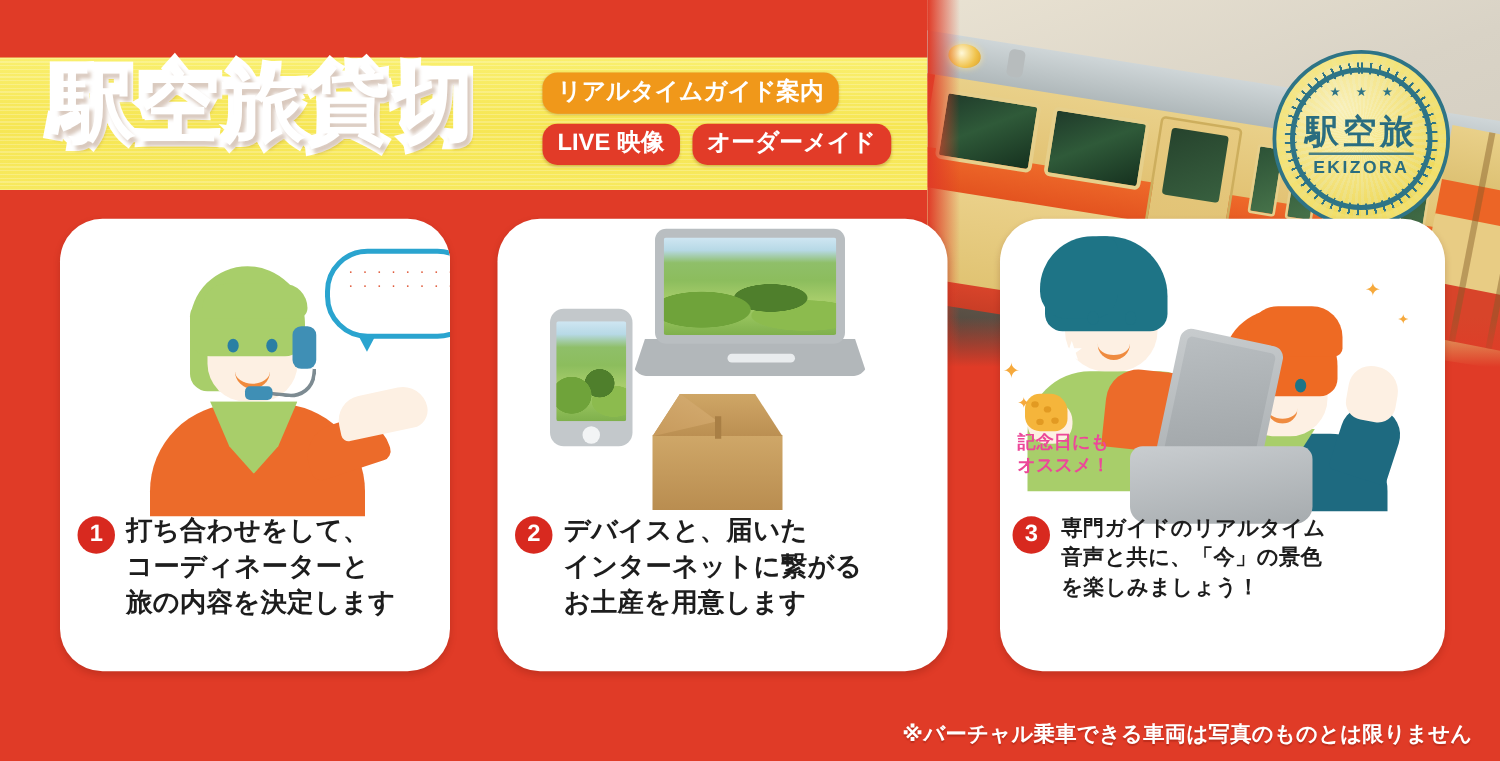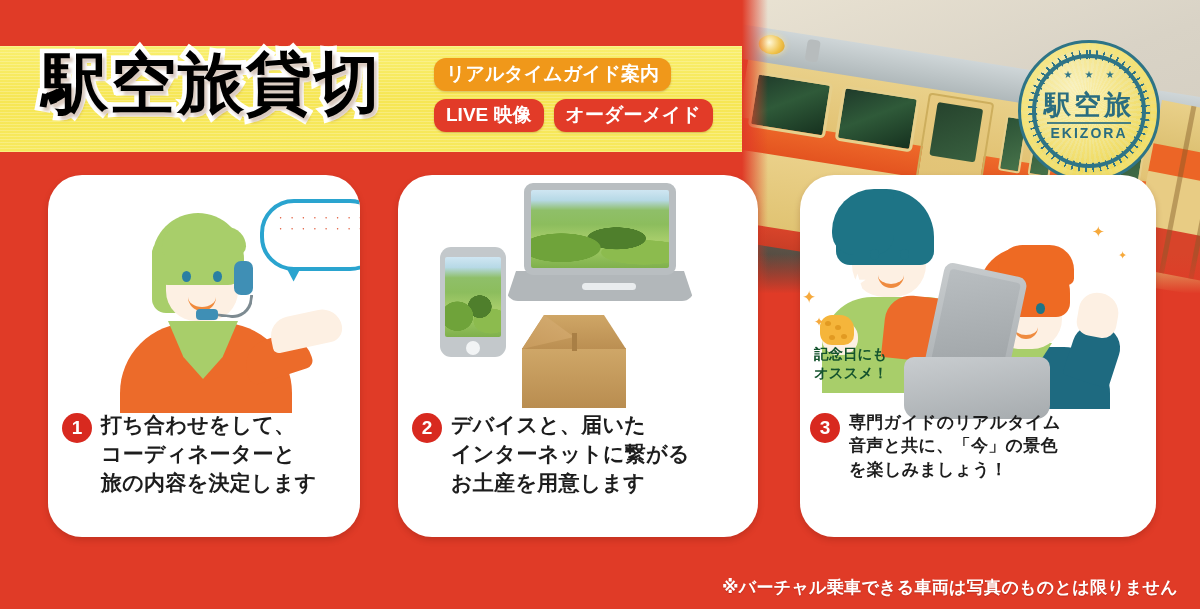--- a/index.html
+++ b/index.html
@@ -94,21 +94,21 @@
   }
   .photo-fade-l{
     position:absolute;left:0;top:0;width:26px;height:300px;
     background:linear-gradient(90deg,#e03b27,rgba(224,59,39,0));
   }
 
   
   .main-title{
     position:absolute;left:42px;top:50px;
     font-size:66px;font-weight:bold;letter-spacing:2px;line-height:1;
-    color:#000000;
+    color:#ffffff;
     -webkit-text-stroke:9px #ffffff;
     paint-order:stroke fill;
     text-shadow:3px 4px 3px rgba(120,60,20,.28);
     white-space:nowrap;
   }
 
   
   .badges{position:absolute;left:434px;top:58px;width:300px;}
   .badge-row{display:flex;gap:10px;margin-bottom:8px;}
   .badge{
@@ -251,21 +251,21 @@
   .p2-hand{position:absolute;left:278px;top:118px;width:40px;height:44px;background:#fdf0e3;border-radius:18px 20px 14px 14px;transform:rotate(10deg);}
 
   .lt{position:absolute;left:106px;top:104px;width:142px;height:116px;}
   .lt-lid{position:absolute;left:28px;top:-10px;width:84px;height:106px;border-radius:9px;background:linear-gradient(160deg,#c8ccce,#a9aeb1);transform:rotate(12deg);}
   .lt-lid .scr{position:absolute;left:6px;top:6px;right:6px;bottom:6px;border-radius:4px;background:linear-gradient(160deg,#b9bec1,#9ea3a6);}
   .lt-base{position:absolute;left:-2px;top:78px;width:146px;height:62px;border-radius:10px 10px 14px 14px;background:linear-gradient(170deg,#c9cdd0,#a6abae);}
   .lt-star{position:absolute;left:48px;top:96px;color:#fff;font-size:21px;line-height:21px;}
 
   .note{position:absolute;font-weight:bold;line-height:1.32;white-space:pre-line;}
   .note-top{left:183px;top:8px;color:#ee7d28;font-size:14.5px;text-align:left;}
-  .note-bot{left:14px;top:170px;color:#14532d;font-size:14.5px;text-align:left;}
+  .note-bot{left:14px;top:170px;color:#ec4899;font-size:14.5px;text-align:left;}
   .spark{position:absolute;color:#f6a93c;}
   .spark.a{left:2px;top:112px;font-size:17px;}
   .spark.b{left:14px;top:140px;font-size:12px;}
   .spark.c{left:292px;top:48px;font-size:15px;}
   .spark.d{left:318px;top:74px;font-size:11px;}
 
   
   .footer-note{
     position:absolute;right:22px;bottom:10px;color:#fff;font-weight:bold;font-size:17px;
     letter-spacing:.3px;text-shadow:0 1px 1px rgba(120,20,10,.35);white-space:nowrap;

